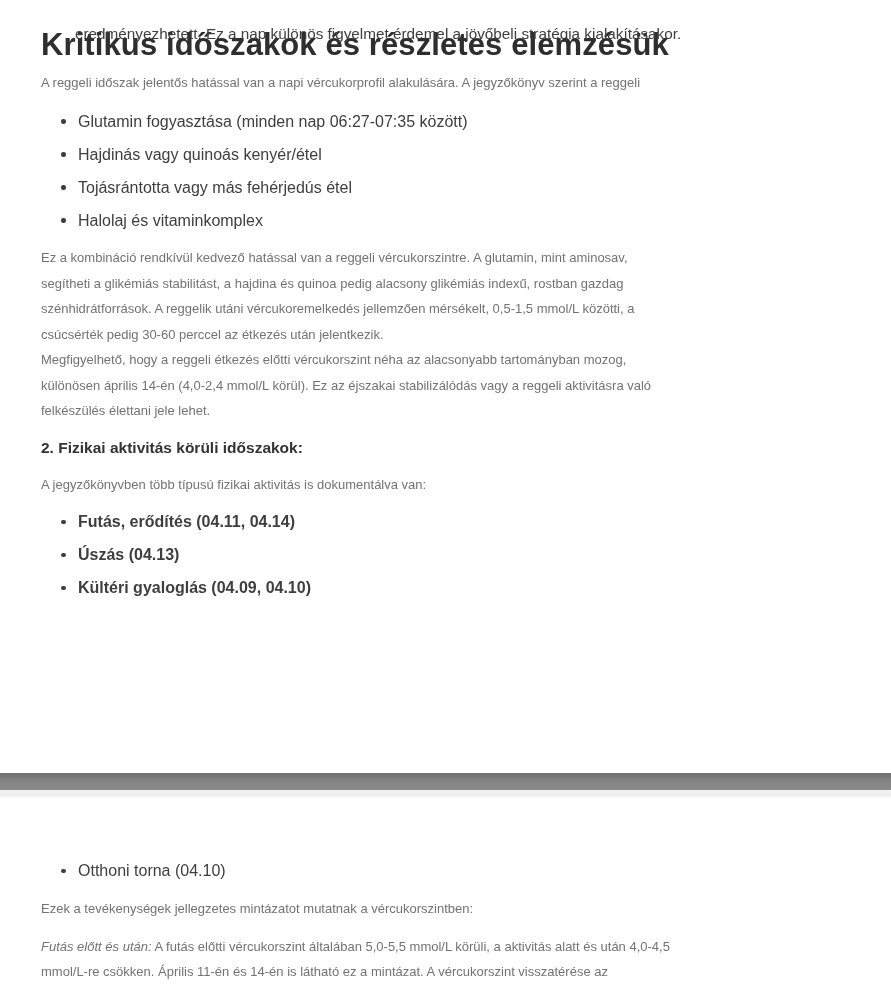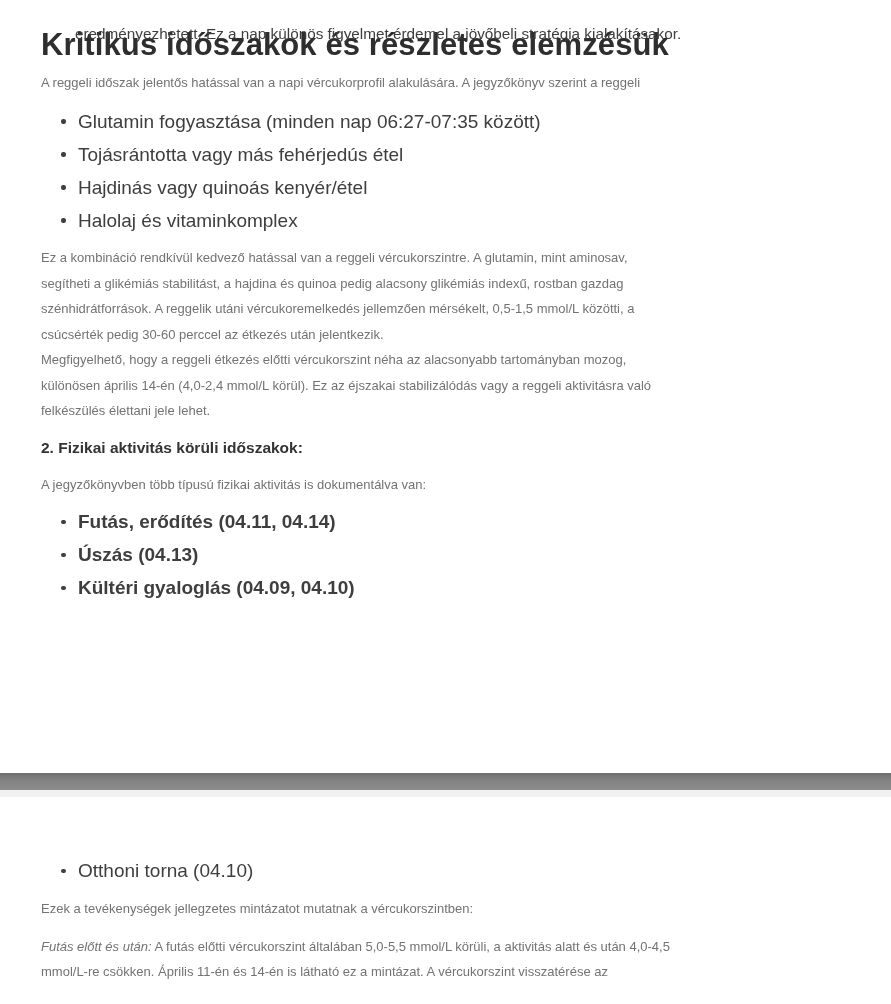--- a/index.html
+++ b/index.html
@@ -45,21 +45,21 @@
     font-weight: 700; color: #333333;
     font-size: 15.5px; line-height: 25.5px;
   }
   .subhead-1 { margin-top: 21px; }
   .p-morning-intro { margin-top: 10px; }
   ul { list-style: none; }
   ul.doc-list { margin-top: 13px; }
   ul.doc-list li {
     position: relative;
     padding-left: 37px;
-    font-size: 19px; line-height: 25.5px;
+    font-size: 16px; line-height: 25.5px;
     margin-bottom: 7.5px;
     white-space: nowrap;
   }
   ul.doc-list li:last-child { margin-bottom: 0; }
   ul.doc-list li::before {
     content: "";
     position: absolute;
     left: 20px; top: 10.5px;
     width: 4.5px; height: 4.5px;
     border-radius: 50%;
@@ -86,22 +86,22 @@
 
       <h2>Kritikus időszakok és részletes elemzésük</h2>
 
 
       <div class="para p-morning-intro">
         <span class="body-line">A reggeli időszak jelentős hatással van a napi vércukorprofil alakulására. A jegyzőkönyv szerint a reggeli</span>
       </div>
 
       <ul class="doc-list morning">
         <li>Glutamin fogyasztása (minden nap 06:27-07:35 között)</li>
+        <li>Hajdinás vagy quinoás kenyér/étel</li>
         <li>Tojásrántotta vagy más fehérjedús étel</li>
-        <li>Hajdinás vagy quinoás kenyér/étel</li>
         <li>Halolaj és vitaminkomplex</li>
       </ul>
 
       <div class="para p-combination">
         <span class="body-line">Ez a kombináció rendkívül kedvező hatással van a reggeli vércukorszintre. A glutamin, mint aminosav,</span>
         <span class="body-line">segítheti a glikémiás stabilitást, a hajdina és quinoa pedig alacsony glikémiás indexű, rostban gazdag</span>
         <span class="body-line">szénhidrátforrások. A reggelik utáni vércukoremelkedés jellemzően mérsékelt, 0,5-1,5 mmol/L közötti, a</span>
         <span class="body-line">csúcsérték pedig 30-60 perccel az étkezés után jelentkezik.</span>
       </div>
 

